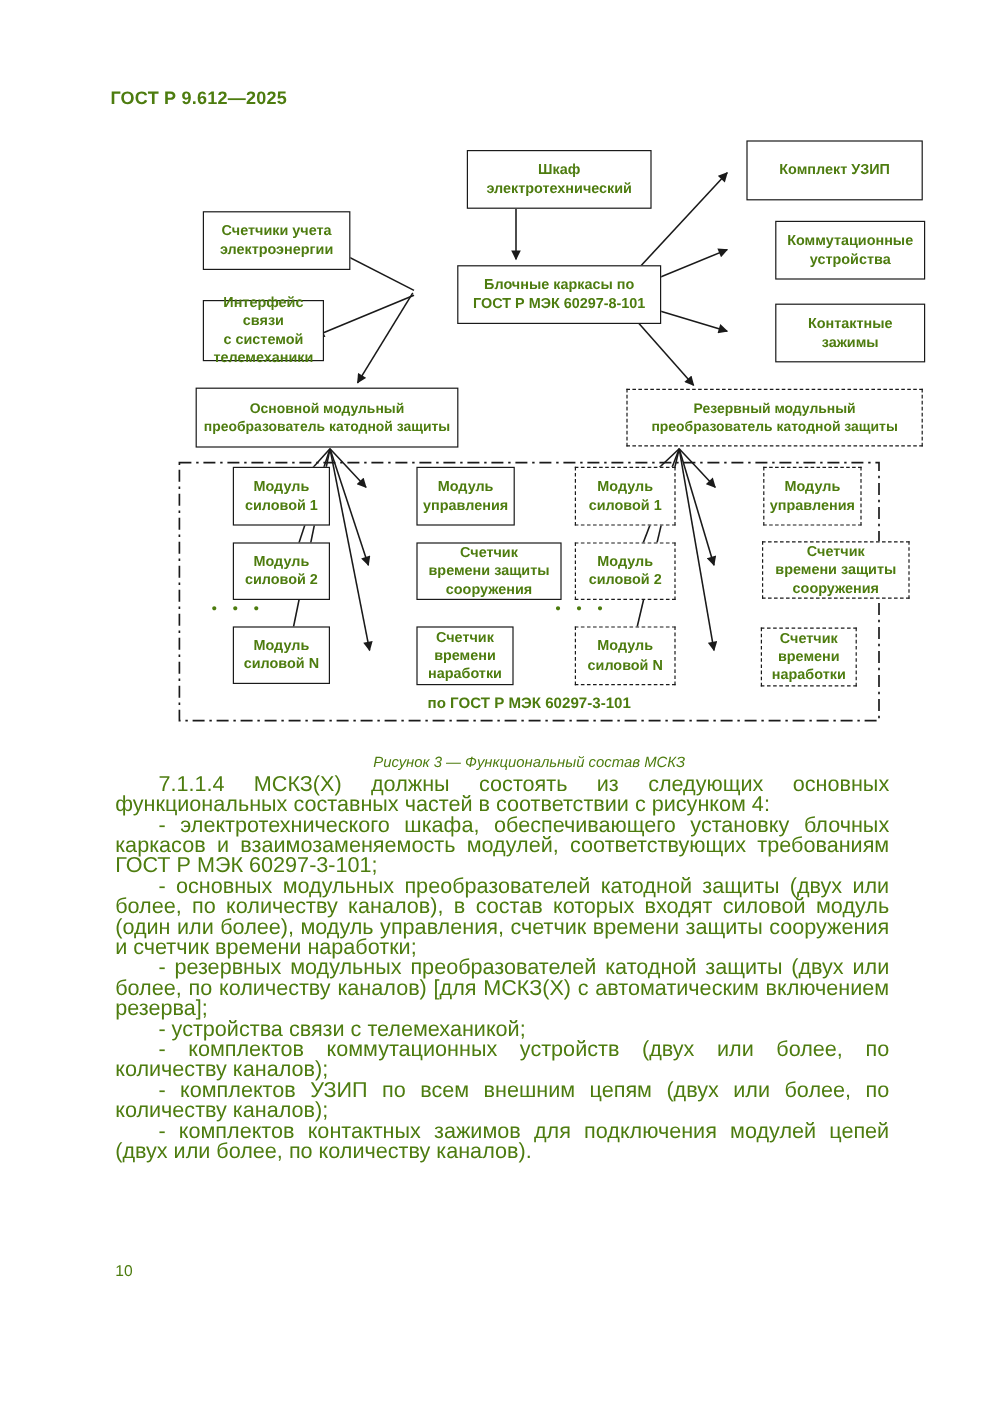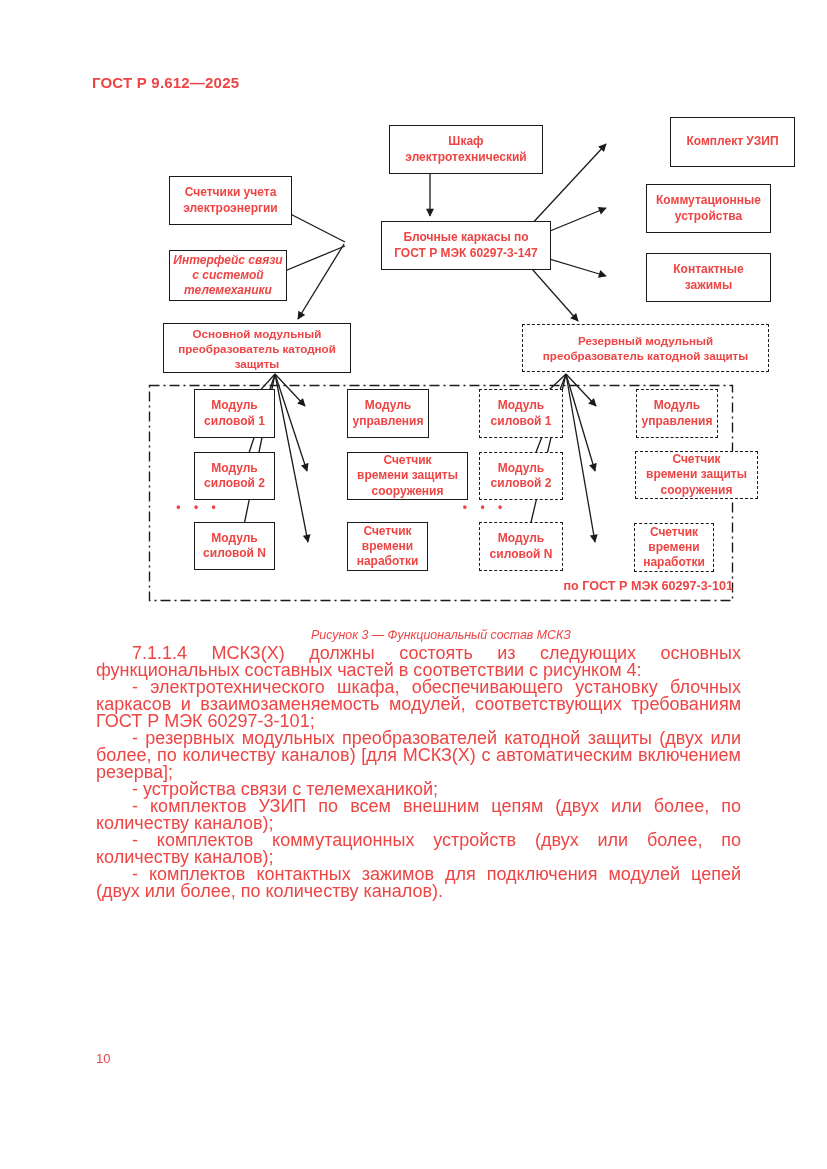--- a/index.html
+++ b/index.html
@@ -1,34 +1,34 @@
 <!DOCTYPE html>
 <html lang="ru"><head>
 <meta charset="utf-8">
 <style>
   html,body{margin:0;padding:0;background:#fff;}
   .page{
     position:relative;width:827px;height:1169px;background:#ffffff;
-    font-family:"Liberation Sans","DejaVu Sans",sans-serif;color:#ef4444;
+    font-family:"Liberation Sans","DejaVu Sans",sans-serif;color:#4d7c0f;
     overflow:hidden;
   }
   .hdr{position:absolute;left:92px;top:74px;font-size:15px;font-weight:bold;letter-spacing:.2px;}
   .arrows{position:absolute;left:0;top:0;}
   .dbox{
     position:absolute;display:flex;align-items:center;justify-content:center;
     text-align:center;white-space:pre-line;font-weight:bold;font-size:12px;
     line-height:15.2px;border:1.5px solid #1a1a1a;box-sizing:border-box;background:#fff;margin-left:36px;
   }
   .dashed{border-style:dashed;text-align:center;}
   .wide{font-size:11.6px;line-height:15px;}
   .ellip{
     position:absolute;font-weight:bold;font-size:12px;letter-spacing:5px;
     text-align:center;line-height:14px;
   }
-  .note{position:absolute;font-weight:bold;font-size:12.6px;text-align:right;}
+  .note{position:absolute;font-weight:bold;font-size:12.6px;text-align:center;}
   .caption{position:absolute;font-size:12.4px;text-align:center;font-style:italic;}
   .bodytext{position:absolute;left:96px;top:645px;width:645px;font-size:18px;line-height:17px;text-align:justify;}
   .bodytext p{margin:0;text-indent:36px;}
   .pagenum{position:absolute;left:96px;top:1051px;font-size:13px;}
 </style>
 </head>
 <body>
 
 <div class="page">
 
@@ -66,33 +66,33 @@
       <line x1="566" y1="374" x2="595" y2="471" marker-end="url(#ah)"></line>
       <line x1="566" y1="374" x2="528" y2="535" marker-end="url(#ah)"></line>
       <line x1="566" y1="374" x2="595" y2="542" marker-end="url(#ah)"></line>
     </g>
 
     <rect x="149.5" y="385.5" width="583" height="215" fill="none" stroke="#1a1a1a" stroke-width="1.4" stroke-dasharray="10 4 2 4"></rect>
   </svg>
 
   <div class="dbox" style="left:353px;top:125px;width:154px;height:49px;">Шкаф
 электротехнический</div>
-  <div class="dbox" style="left:634px;top:117px;width:125px;height:50px;">Комплект УЗИП</div>
+  <div class="dbox" style="left:586px;top:117px;width:147px;height:50px;">Комплект УЗИП</div>
   <div class="dbox" style="left:133px;top:176px;width:123px;height:49px;">Счетчики учета
 электроэнергии</div>
   <div class="dbox" style="left:345px;top:221px;width:170px;height:49px;">Блочные каркасы по
-ГОСТ Р МЭК 60297-3-147</div>
+ГОСТ Р МЭК 60297-8-101</div>
   <div class="dbox" style="left:610px;top:184px;width:125px;height:49px;">Коммутационные
 устройства</div>
-  <div class="dbox" style="left:133px;top:250px;width:118px;height:51px;font-style:italic;">Интерфейс связи
+  <div class="dbox" style="left:133px;top:250px;width:101px;height:51px;">Интерфейс связи
 с системой
 телемеханики</div>
   <div class="dbox" style="left:610px;top:253px;width:125px;height:49px;">Контактные
 зажимы</div>
-  <div class="dbox wide" style="left:127px;top:323px;width:188px;height:50px;">Основной модульный
+  <div class="dbox wide" style="left:127px;top:323px;width:219px;height:50px;">Основной модульный
 преобразователь катодной защиты</div>
   <div class="dbox wide dashed" style="left:486px;top:324px;width:247px;height:48px;">Резервный модульный
 преобразователь катодной защиты</div>
 
   <div class="dbox" style="left:158px;top:389px;width:81px;height:49px;">Модуль
 силовой 1</div>
   <div class="dbox" style="left:311px;top:389px;width:82px;height:49px;">Модуль
 управления</div>
   <div class="dbox" style="left:158px;top:452px;width:81px;height:48px;">Модуль
 силовой 2</div>
@@ -122,22 +122,23 @@
 времени
 наработки</div>
 
   <div class="note" style="left:149px;top:579px;width:584px;">по ГОСТ Р МЭК 60297-3-101</div>
 
   <div class="caption" style="left:149px;top:628px;width:584px;">Рисунок 3 — Функциональный состав МСКЗ</div>
 
   <div class="bodytext">
     <p>7.1.1.4 МСКЗ(Х) должны состоять из следующих основных функциональных составных частей в соответствии с рисунком 4:</p>
     <p>- электротехнического шкафа, обеспечивающего установку блочных каркасов и взаимозаменяемость модулей, соответствующих требованиям ГОСТ Р МЭК 60297-3-101;</p>
+    <p>- основных модульных преобразователей катодной защиты (двух или более, по количеству каналов), в состав которых входят силовой модуль (один или более), модуль управления, счетчик времени защиты сооружения и счетчик времени наработки;</p>
     <p>- резервных модульных преобразователей катодной защиты (двух или более, по количеству каналов) [для МСКЗ(Х) с автоматическим включением резерва];</p>
     <p>- устройства связи с телемеханикой;</p>
+    <p>- комплектов коммутационных устройств (двух или более, по количеству каналов);</p>
     <p>- комплектов УЗИП по всем внешним цепям (двух или более, по количеству каналов);</p>
-    <p>- комплектов коммутационных устройств (двух или более, по количеству каналов);</p>
     <p>- комплектов контактных зажимов для подключения модулей цепей (двух или более, по количеству каналов).</p>
   </div>
 
   <div class="pagenum">10</div>
 
 </div>
 
 </body></html>

